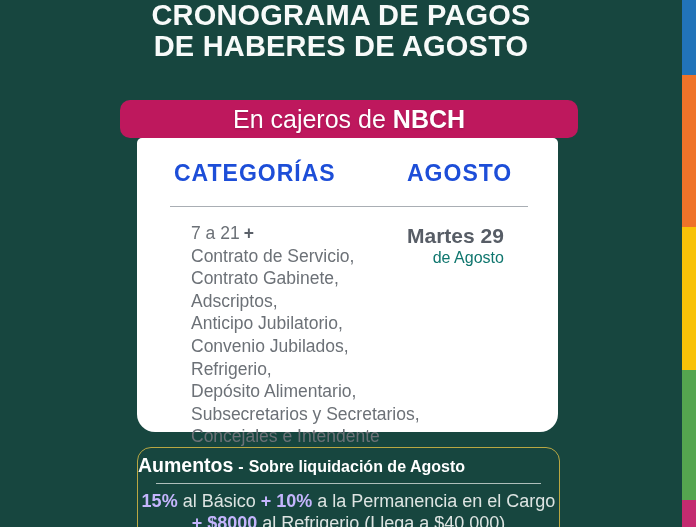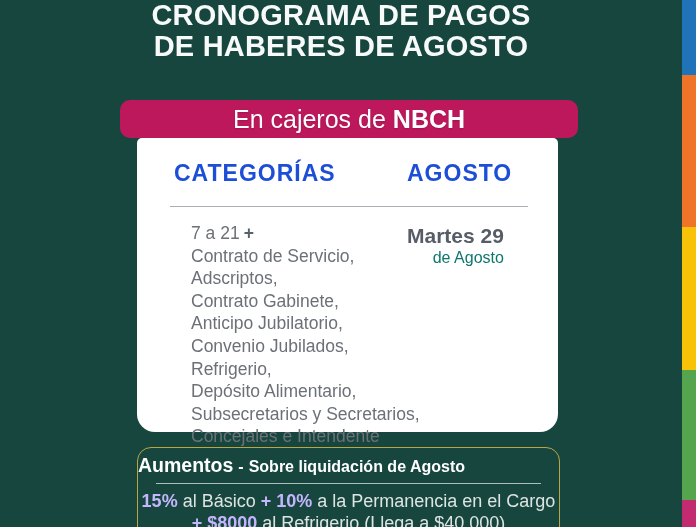--- a/index.html
+++ b/index.html
@@ -154,22 +154,22 @@
   </div>
 
   <div class="card">
     <div class="col-header hdr-categories">CATEGORÍAS</div>
     <div class="col-header hdr-fecha">AGOSTO</div>
     <div class="card-divider"></div>
 
     <div class="categories">
       <div><span>7 a 21</span><span class="range-plus">+</span></div>
       <div>Contrato de Servicio,</div>
+      <div>Contrato Gabinete,</div>
       <div>Adscriptos,</div>
-      <div>Contrato Gabinete,</div>
       <div>Anticipo Jubilatorio,</div>
       <div>Convenio Jubilados,</div>
       <div>Refrigerio,</div>
       <div>Depósito Alimentario,</div>
       <div>Subsecretarios y Secretarios,</div>
       <div>Concejales e Intendente</div>
     </div>
 
     <div class="date-col">
       <div class="date-day">Martes 29</div>

